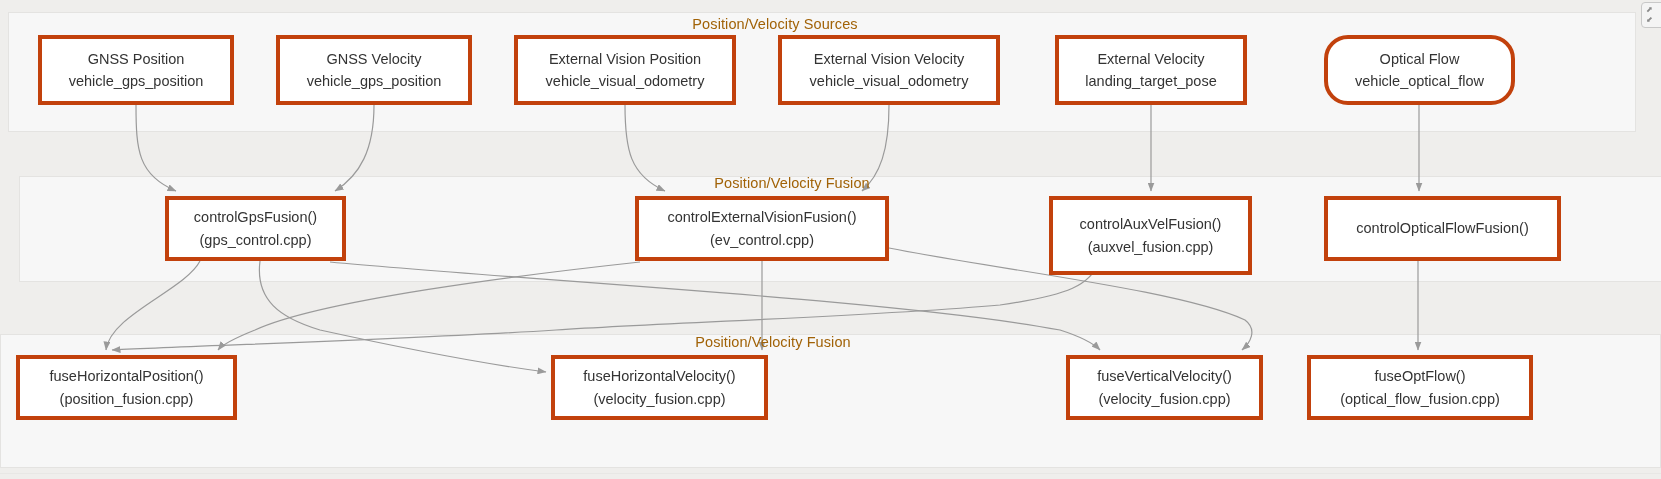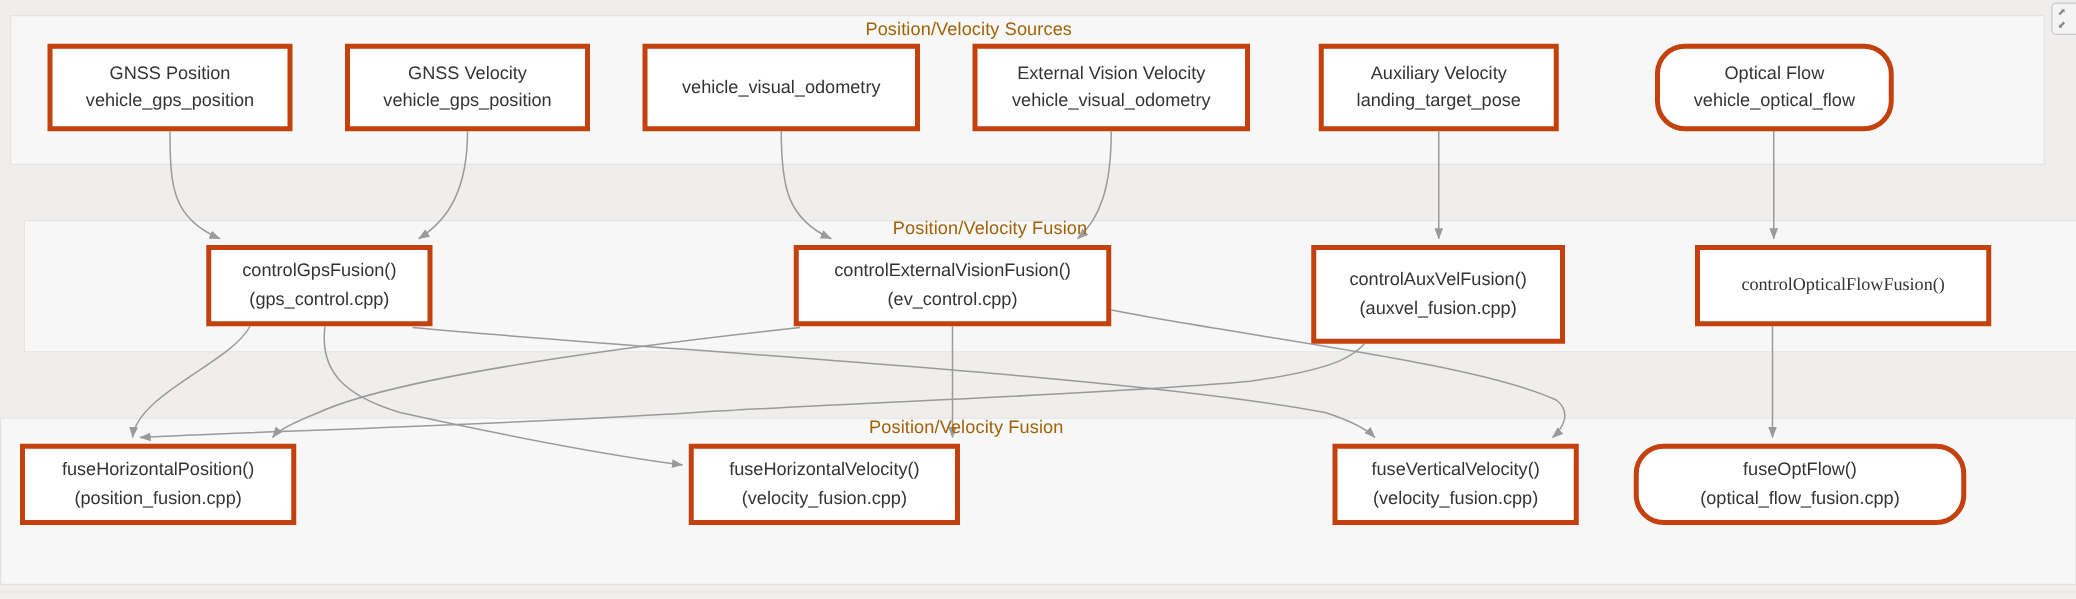--- a/index.html
+++ b/index.html
@@ -127,62 +127,63 @@
   <div id="nodes-layer">
       <div class="node" style="left: 38px; top: 35px; width: 196px; height: 70px;">
         <span class="l1">GNSS Position</span>
         <span class="l2">vehicle_gps_position</span>
       </div>
       <div class="node" style="left: 276px; top: 35px; width: 196px; height: 70px;">
         <span class="l1">GNSS Velocity</span>
         <span class="l2">vehicle_gps_position</span>
       </div>
       <div class="node" style="left: 514px; top: 35px; width: 222px; height: 70px;">
+        <span class="l1">External Vision Position</span>
         <span class="l2">vehicle_visual_odometry</span>
       </div>
       <div class="node" style="left: 778px; top: 35px; width: 222px; height: 70px; justify-content: center;">
         <span class="l1">External Vision Velocity</span>
         <span class="l2">vehicle_visual_odometry</span>
       </div>
       <div class="node" style="left: 1055px; top: 35px; width: 192px; height: 70px;">
-        <span class="l1">Auxiliary Velocity</span>
+        <span class="l1">External Velocity</span>
         <span class="l2">landing_target_pose</span>
       </div>
       <div class="node" style="left: 1324px; top: 35px; width: 191px; height: 70px; border-radius: 24px;">
         <span class="l1">Optical Flow</span>
         <span class="l2">vehicle_optical_flow</span>
       </div>
       <div class="node" style="left: 165px; top: 196px; width: 181px; height: 65px;">
         <span class="l1">controlGpsFusion()</span>
         <span class="l2">(gps_control.cpp)</span>
       </div>
       <div class="node" style="left: 635px; top: 196px; width: 254px; height: 65px; align-items: center;">
         <span class="l1">controlExternalVisionFusion()</span>
         <span class="l2">(ev_control.cpp)</span>
       </div>
       <div class="node" style="left: 1049px; top: 196px; width: 203px; height: 79px;">
         <span class="l1">controlAuxVelFusion()</span>
         <span class="l2">(auxvel_fusion.cpp)</span>
       </div>
-      <div class="node" style="left: 1356px; top: 196px; width: 237px; height: 65px; font-family: Liberation Serif, serif;">
+      <div class="node" style="left: 1324px; top: 196px; width: 237px; height: 65px;">
         <span class="l1">controlOpticalFlowFusion()</span>
       </div>
       <div class="node" style="left: 16px; top: 355px; width: 221px; height: 65px;">
         <span class="l1">fuseHorizontalPosition()</span>
         <span class="l2">(position_fusion.cpp)</span>
       </div>
       <div class="node" style="left: 551px; top: 355px; width: 217px; height: 65px;">
         <span class="l1">fuseHorizontalVelocity()</span>
         <span class="l2">(velocity_fusion.cpp)</span>
       </div>
       <div class="node" style="left: 1066px; top: 355px; width: 197px; height: 65px;">
         <span class="l1">fuseVerticalVelocity()</span>
         <span class="l2">(velocity_fusion.cpp)</span>
       </div>
-      <div class="node" style="left: 1307px; top: 355px; width: 266px; height: 65px; border-radius: 24px;">
+      <div class="node" style="left: 1307px; top: 355px; width: 226px; height: 65px;">
         <span class="l1">fuseOptFlow()</span>
         <span class="l2">(optical_flow_fusion.cpp)</span>
       </div>
     </div>
 
   <div id="labels-layer">
       <div class="group-label" style="left: 775px; top: 16px;">Position/Velocity Sources</div>
       <div class="group-label" style="left: 792px; top: 175px;">Position/Velocity Fusion</div>
       <div class="group-label" style="left: 773px; top: 334px;">Position/Velocity Fusion</div>
     </div>

